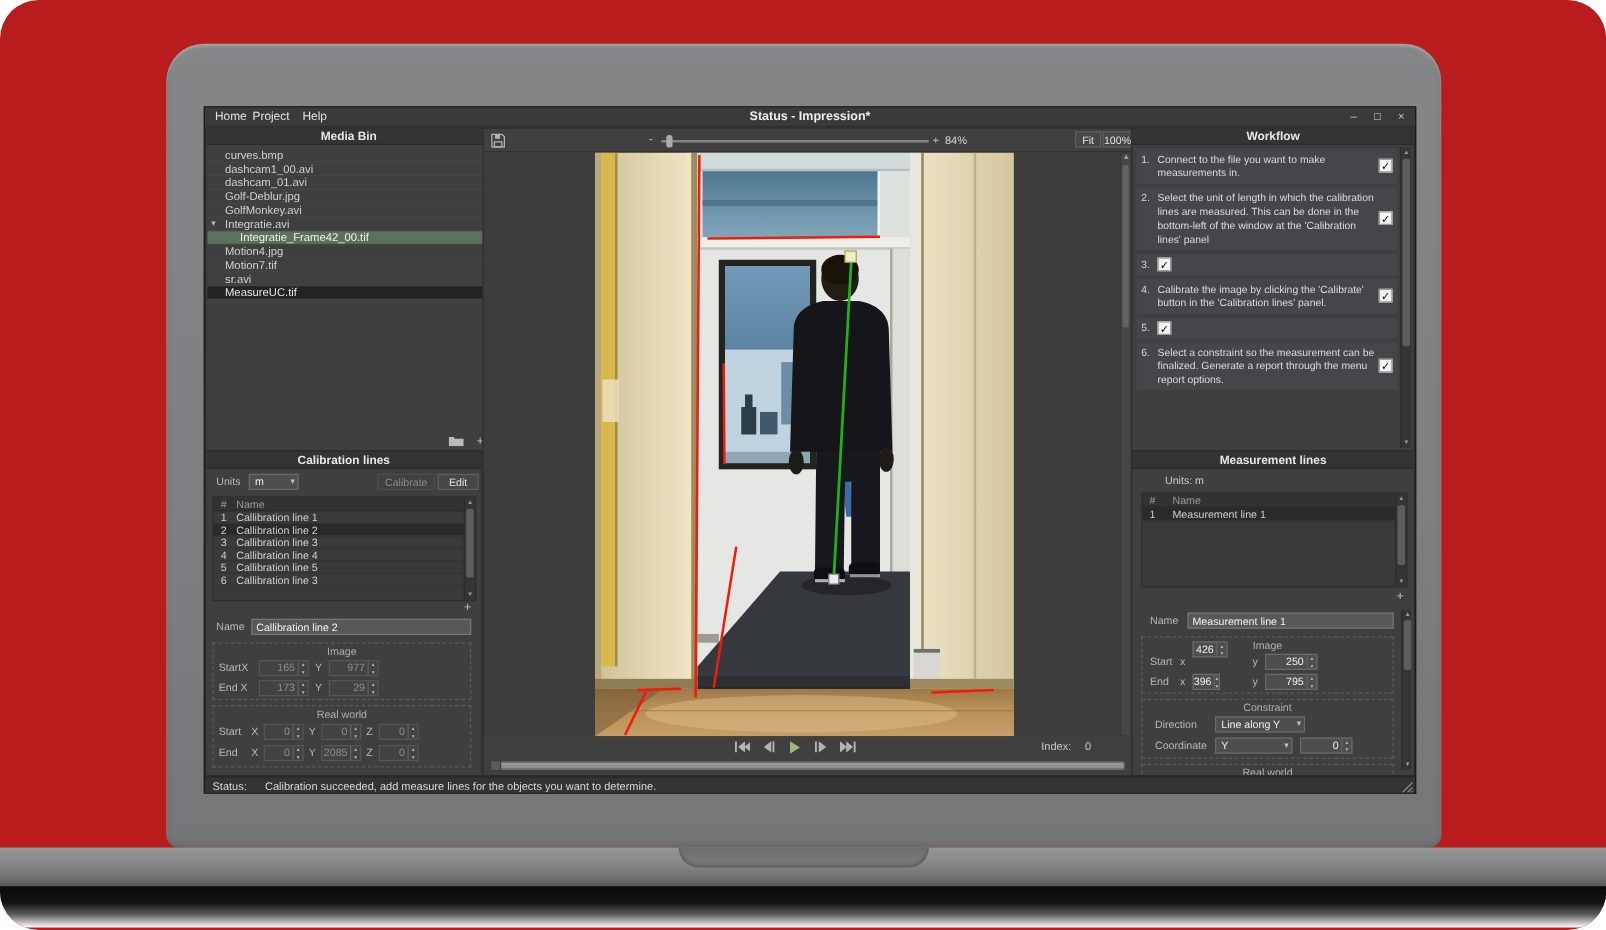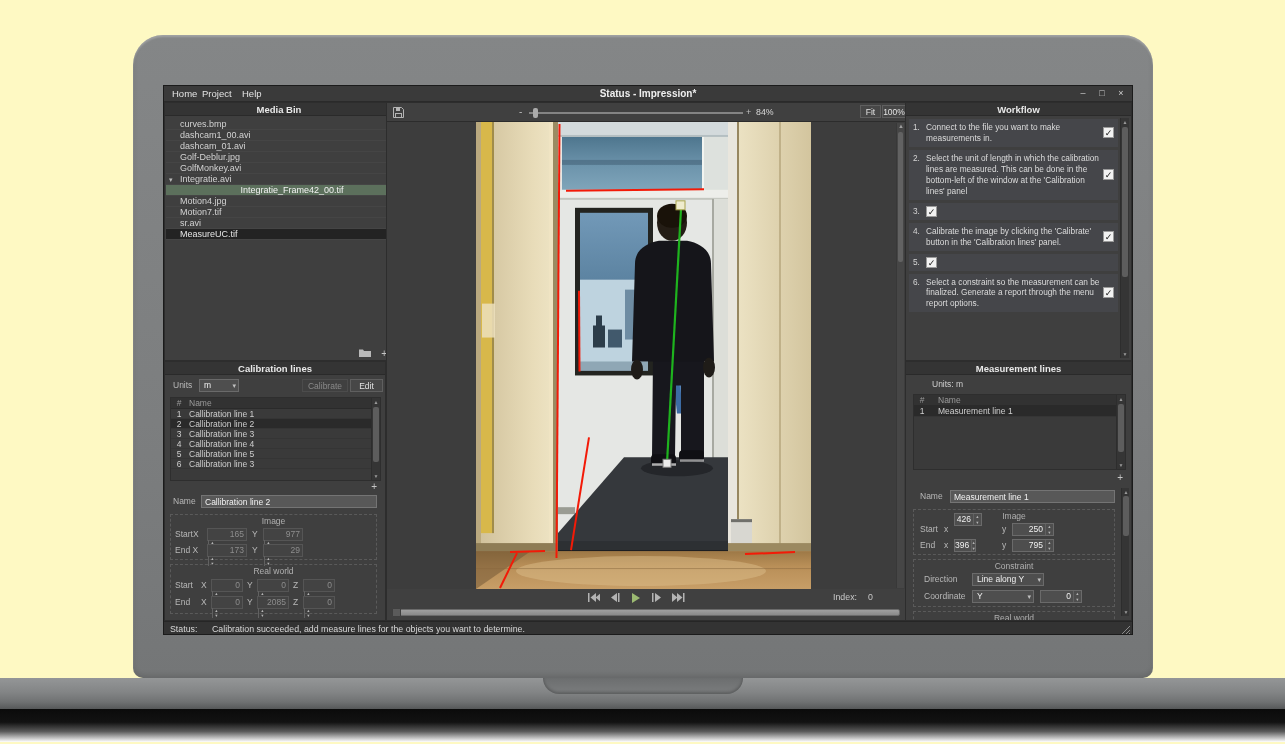--- a/index.html
+++ b/index.html
@@ -1,18 +1,18 @@
 <!DOCTYPE html>
 <html><head>
 <meta charset="utf-8">
 <style>
   * { box-sizing: border-box; margin: 0; padding: 0; }
   html,body { background:#fff; }
   body { font-family:"Liberation Sans",sans-serif; }
-  #stage { position:relative; width:1285px; height:744px; overflow:hidden; background:#fef9c3; }
+  #stage { position:relative; width:1285px; height:744px; overflow:hidden; background:#b91c1c;border-radius:31px; }
   .abs { position:absolute; }
 
   
   #shell { position:absolute; left:133px; top:35px; width:1020px; height:643px;
            background:linear-gradient(180deg,#848687 0%,#7c7e7f 60%,#747677 100%);
            border-radius:30px 30px 10px 10px;
            box-shadow:inset 0 2px 2px rgba(255,255,255,.25), inset 0 -3px 5px rgba(0,0,0,.12); }
   #base  { position:absolute; left:0; top:678px; width:1285px; height:31px;
            background:linear-gradient(180deg,#949697 0%,#838586 45%,#6f7172 78%,#565859 100%); }
   #notch { position:absolute; left:543px; top:678px; width:200px; height:16px;
@@ -33,21 +33,21 @@
               border-bottom:1px solid #2a2a2a; }
   .menu { position:absolute; top:0; height:16px; line-height:16px; font-size:9.5px; color:#e2e2e2; padding:0 4px; cursor:default; }
   #wtitle { position:absolute; left:0; right:0; top:0; text-align:center; line-height:16px;
             font-size:10px; font-weight:bold; color:#efefef; }
   .wctl { position:absolute; top:0; height:16px; line-height:15px; width:18px; text-align:center;
           color:#cfcfcf; font-size:9px; }
 
   
   .mrow { position:absolute; left:1px; right:1px; height:11px; line-height:11px; color:#d2d2d2;
           font-size:9px; padding-left:14px; border-bottom:1px solid #454545; white-space:nowrap; overflow:hidden; }
-  .mrow.green { background:#5c705c; color:#f2f2f2;text-align:center; }
+  .mrow.green { background:#5c705c; color:#f2f2f2; }
   .mrow.sel   { background:#232323; color:#e5e5e5; }
   .mrow .exp  { position:absolute; left:3px; top:0; font-size:7px; color:#bbb; }
   .mrow.child { padding-left:26px; }
 
   
   .tbl { position:absolute; background:#3a3a3a; border:1px solid #2e2e2e; }
   .thead { position:absolute; left:0; right:9px; top:0; height:11px; background:#323232;
            border-bottom:1px solid #2a2a2a; color:#9a9a9a; font-size:8.5px; line-height:11px; }
   .trow { position:absolute; left:0; right:9px; height:10px; line-height:10px; font-size:8.5px;
           color:#cfcfcf; border-bottom:1px solid #353535; }
@@ -63,21 +63,21 @@
          background:#474747; border:1px solid #5f5f5f; color:#e2e2e2; }
   .btn.dis { color:#8a8a8a; border-color:#4c4c4c; background:#404040; }
   .lbl { position:absolute; font-size:8.5px; color:#b8b8b8; line-height:13px; }
   .txtfield { position:absolute; height:13px; line-height:12px; background:#585858; border:1px solid #747474;
               color:#f2f2f2; font-size:8.5px; padding:0 3px; white-space:nowrap; overflow:hidden; }
   .numf { position:absolute; height:13px; display:flex; align-items:stretch; background:#4e4e4e;
           border:1px solid #6a6a6a; }
   .numf .v { flex:1; text-align:right; font-size:8.5px; color:#f0f0f0; line-height:11px; padding-right:2px; }
   .numf .sp { width:8px; display:flex; flex-direction:column; border-left:1px solid #616161; }
   .numf .sp i { flex:1; font-style:normal; font-size:4.5px; line-height:5px; text-align:center; color:#b5b5b5; }
-  .numf.dis { background:#434343; border-color:#555;flex-direction:column; }
+  .numf.dis { background:#434343; border-color:#555; }
   .numf.dis .v { color:#8d8d8d; }
   .dd { position:absolute; height:13px; background:#4e4e4e; border:1px solid #6a6a6a; font-size:8.5px;
         color:#f0f0f0; line-height:11px; padding:0 12px 0 4px; white-space:nowrap; }
   .dd .car { position:absolute; right:2px; top:0; font-size:7px; color:#c0c0c0; line-height:11px; }
   .grp { position:absolute; border:1px dashed #5a5a5a; }
   .gtitle { position:absolute; top:0; left:0; right:0; text-align:center; font-size:8.5px; color:#b0b0b0; line-height:12px; }
 
   
   .wstep { display:flex; gap:3px; background:#45464a; margin:0 0 3px 0; padding:3px 4px; align-items:center; }
   .wnum { width:10px; font-size:8.3px; color:#d5d5d5; align-self:flex-start; }

